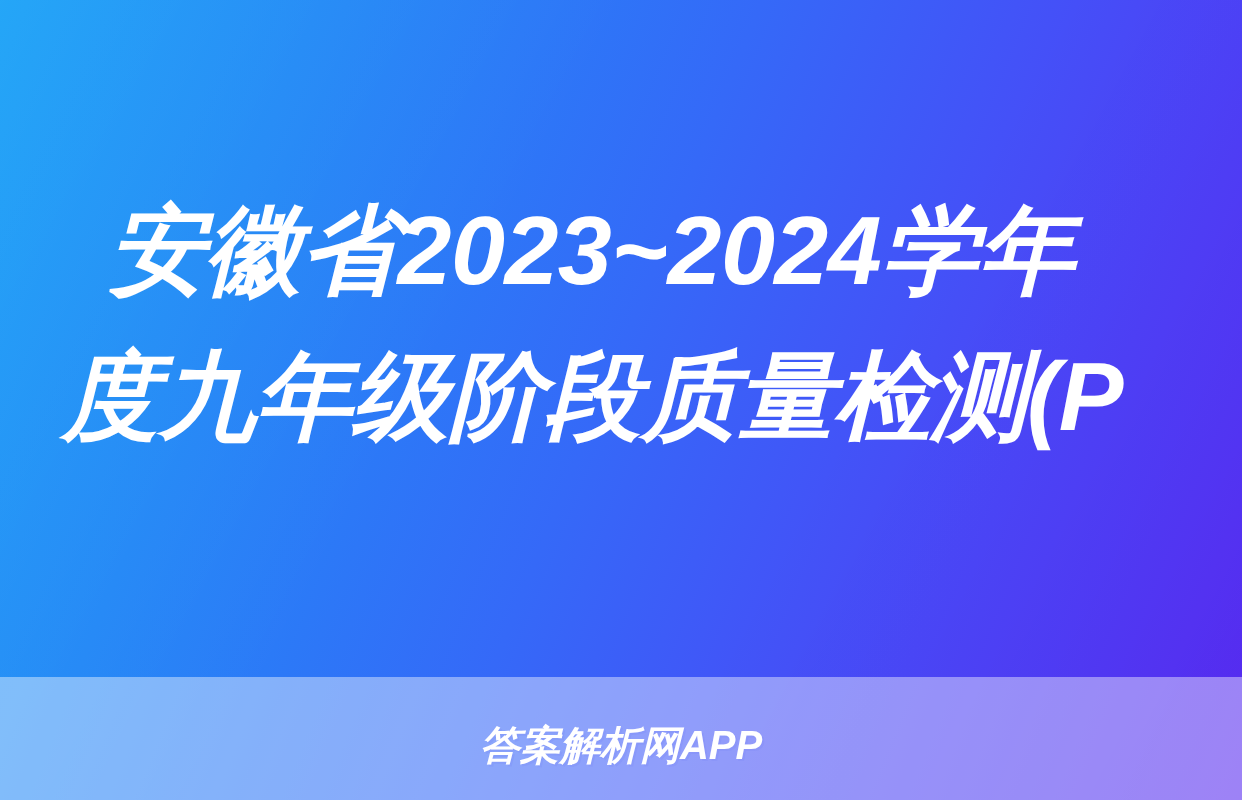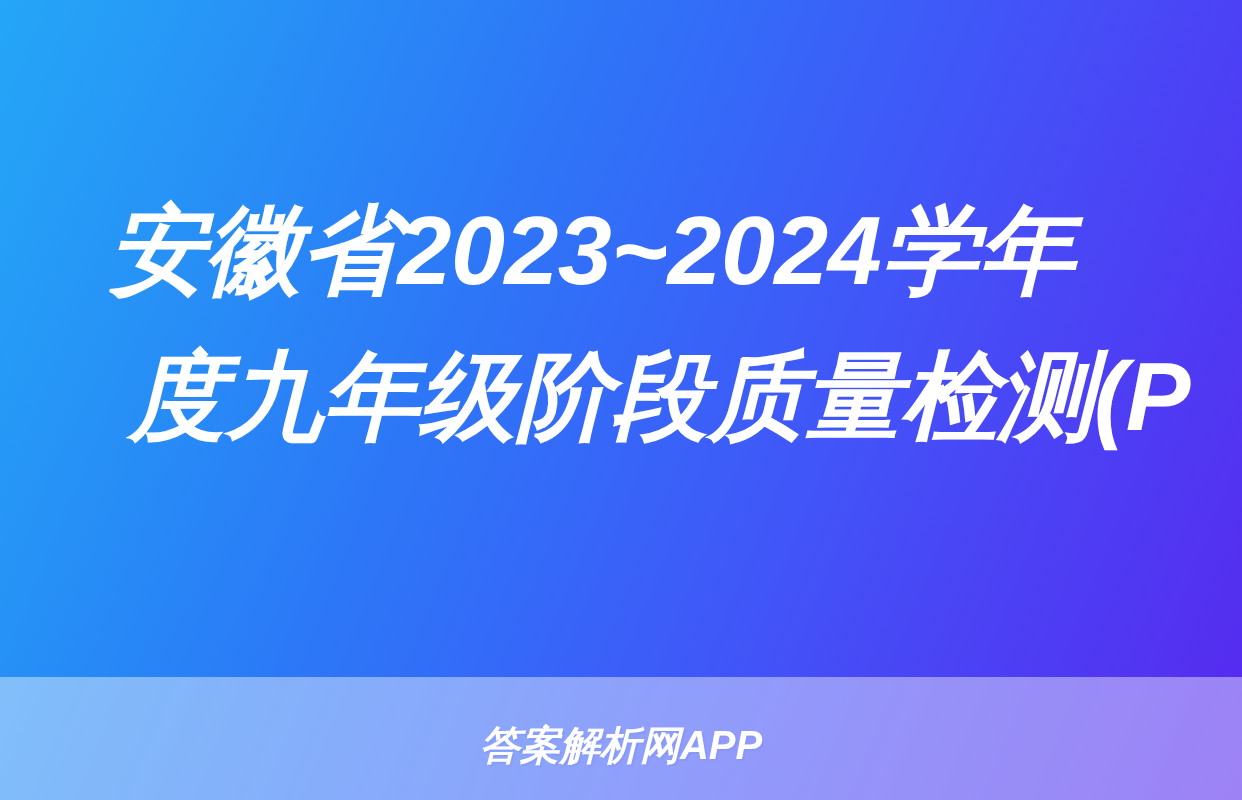--- a/index.html
+++ b/index.html
@@ -49,21 +49,21 @@
     color: #ffffff;
     font-size: 97px;
     line-height: 146px;
     font-weight: 700;
     font-style: italic;
     letter-spacing: -0.5px;
     white-space: nowrap;
     text-rendering: geometricPrecision;
   }
   .title-line.l1 { padding-left: 56px; }
-  .title-line.l2 { padding-left: 10px; text-align: right; }
+  .title-line.l2 { padding-left: 10px; }
   .title-line.l3 { padding-left: 18px; }
 
   .footer-band {
     position: absolute;
     left: 0;
     top: 677px;
     width: 1242px;
     height: 135px;
     background: rgba(255,255,255,0.42);
     display: flex;

